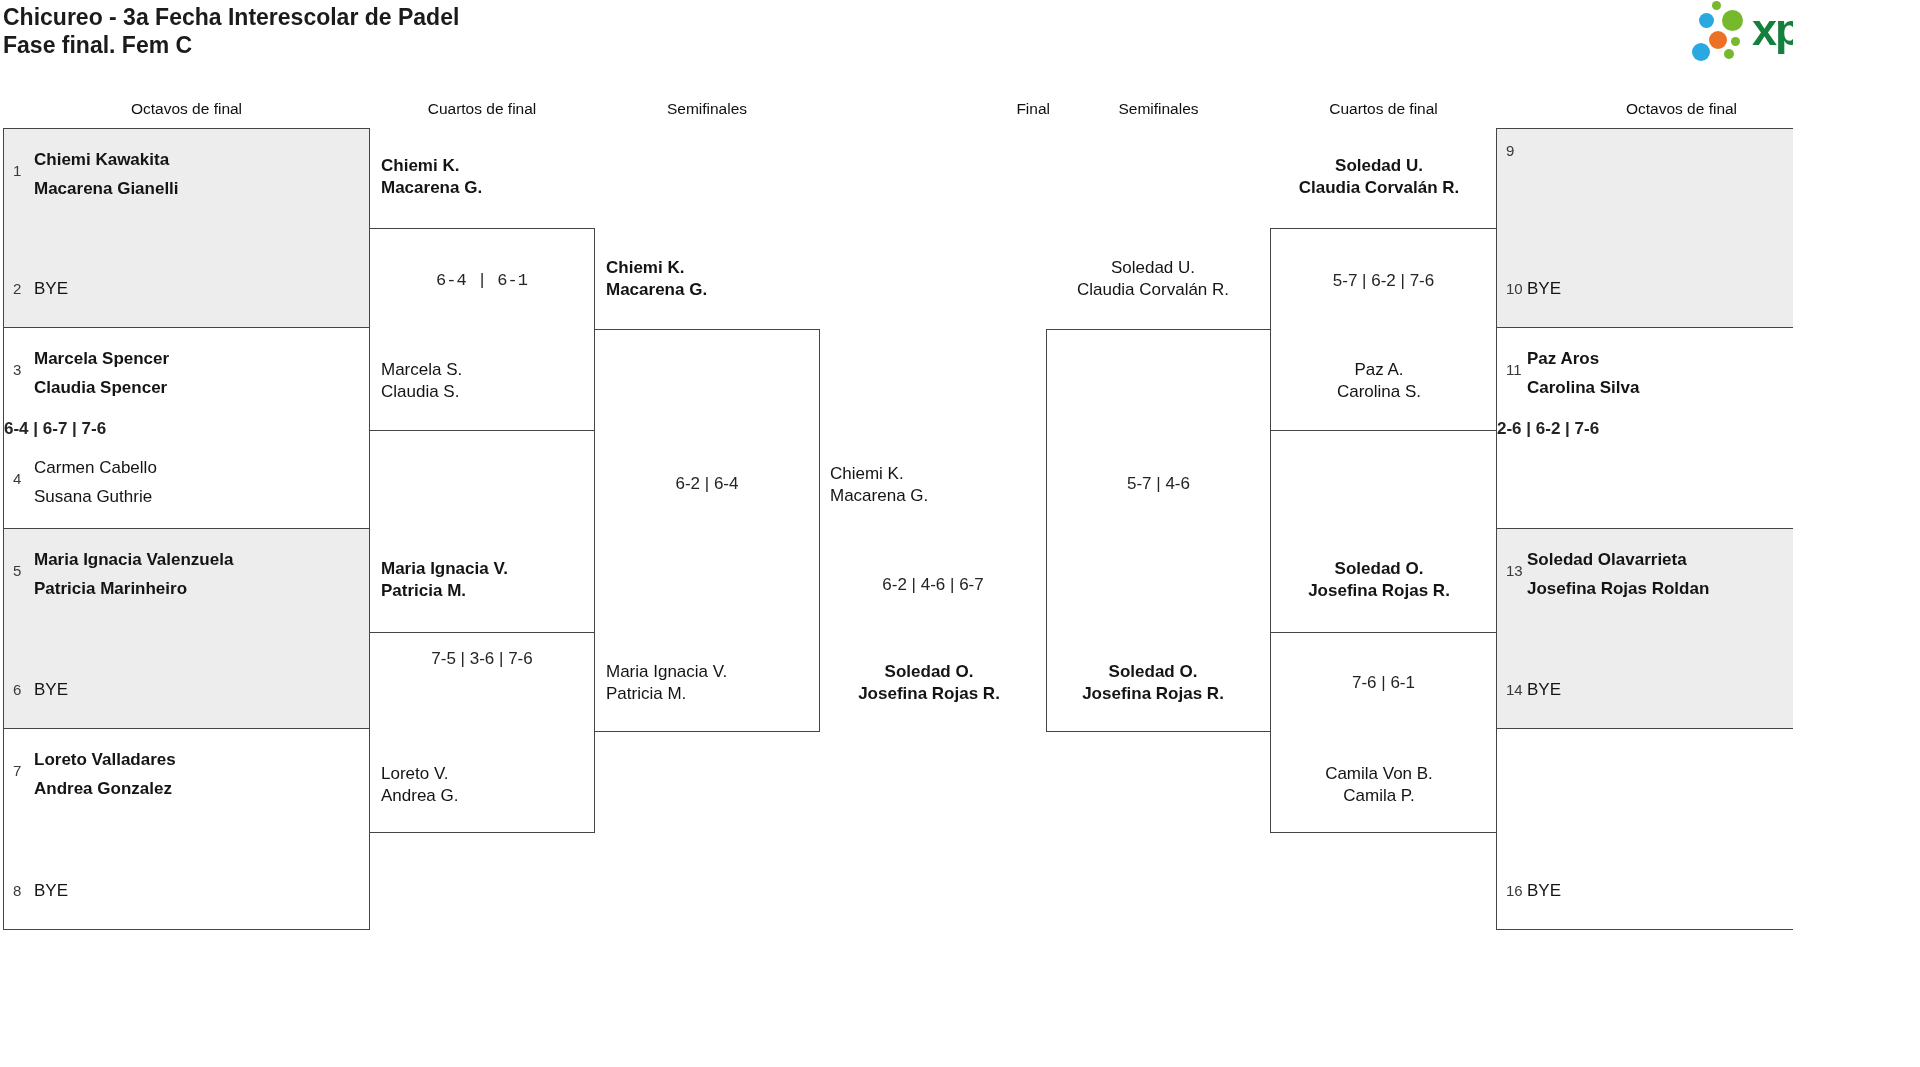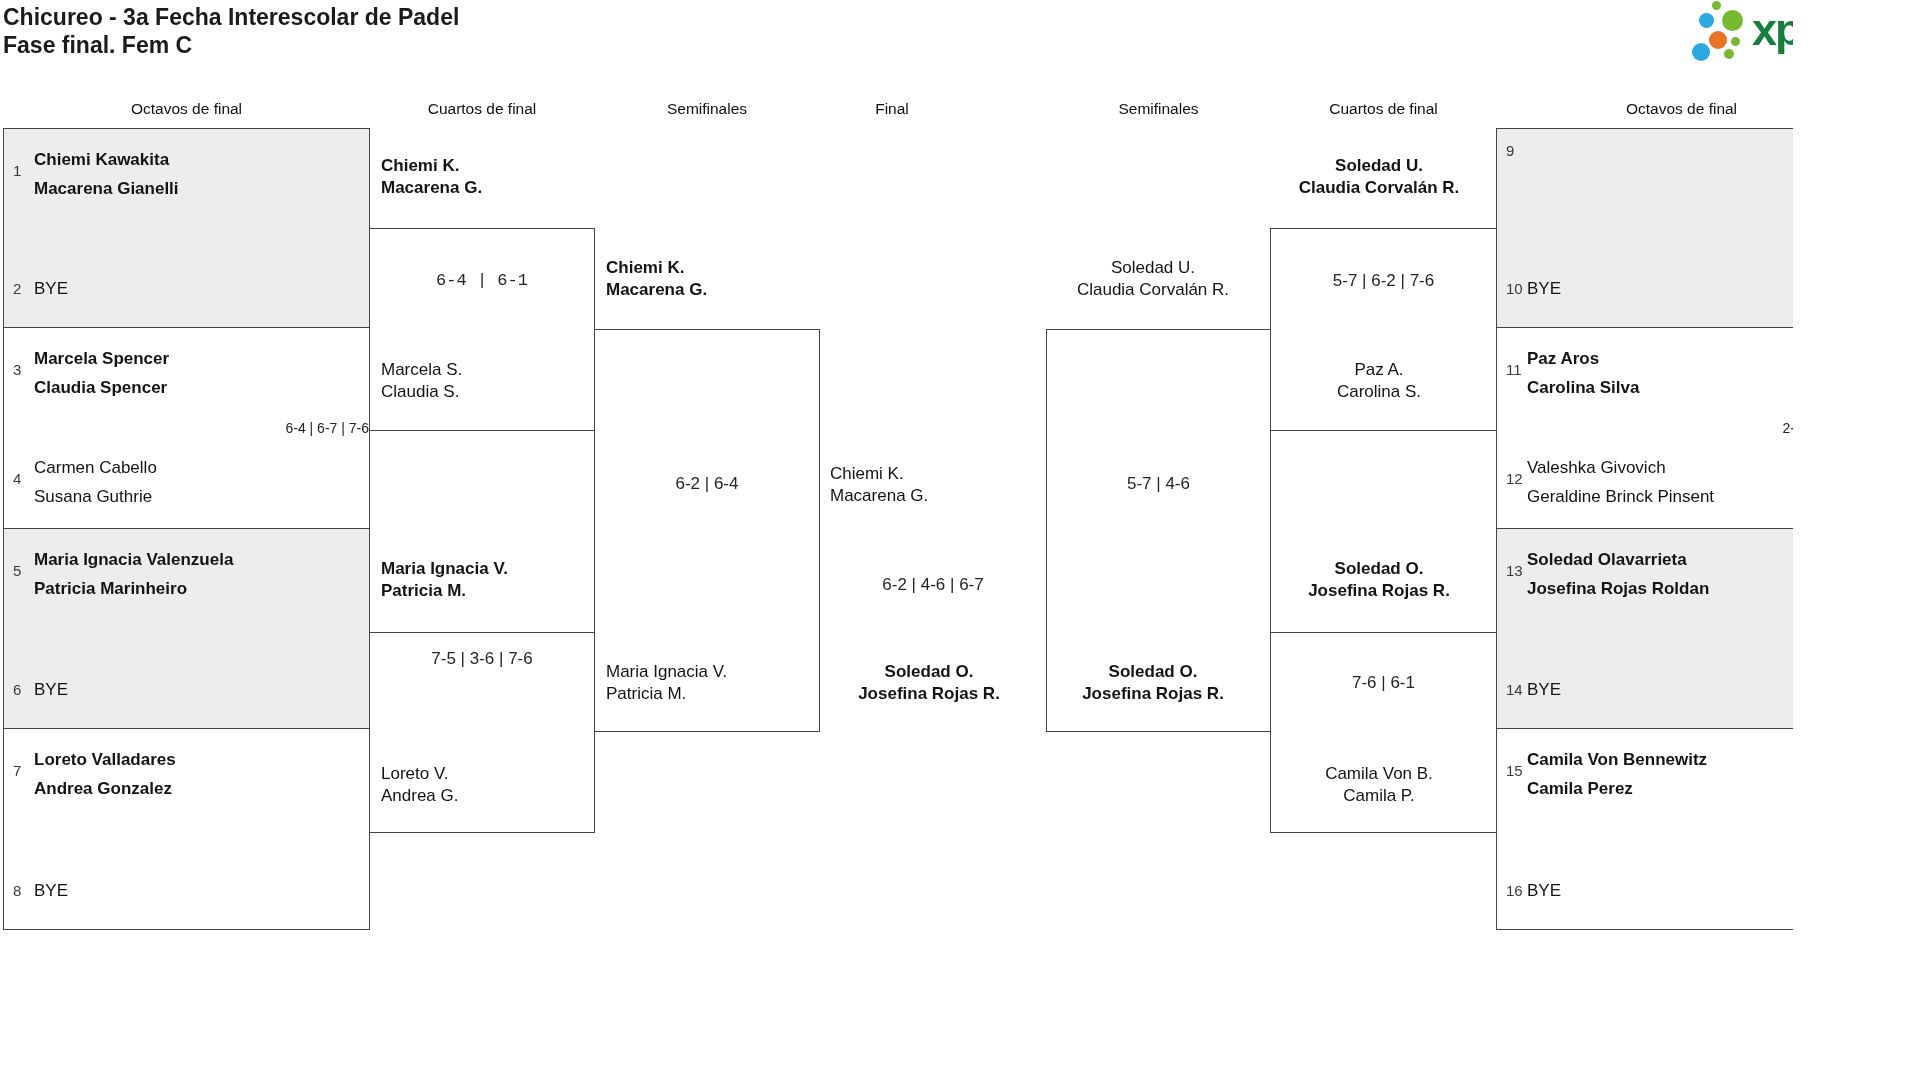--- a/index.html
+++ b/index.html
@@ -19,21 +19,21 @@
   .box{position:absolute;border:1px solid #454545;box-sizing:border-box;background:#ffffff;}
   .box.gray{background:#ededed;}
   
   .slot{position:absolute;left:9px;right:8px;display:flex;align-items:center;}
   .slot.top{top:13px;}
   .slot.bot{bottom:21px;}
   .seed{width:21px;flex:none;font-size:15px;color:#3a3a3a;}
   .team{font-size:17px;line-height:21.5px;color:#141414;}
   .team .ln{display:block;margin-top:7px;}
   .w{font-weight:700;}
-  .mscore{position:absolute;left:0;right:0;top:calc(50% - 10.5px);text-align:right;font-size:14px;color:#242424;line-height:21px;}
+  .mscore{position:absolute;left:0;right:0;top:calc(50% - 10.5px);text-align:left;font-size:17px;color:#242424;line-height:21px;font-weight:bold;}
   
   .lbl{position:absolute;font-size:17px;line-height:21.5px;color:#141414;}
   .lbl .ln{display:block;}
   .lbl.r{text-align:center;}
   .scoreline{position:absolute;text-align:center;font-size:17px;color:#242424;line-height:21px;}
 </style>
 </head>
 <body>
 
 <div id="stage">
@@ -50,21 +50,21 @@
     <span class="dot" style="left:19px;top:31px;width:18px;height:18px;background:#ea7125;"></span>
     <span class="dot" style="left:41px;top:37px;width:9px;height:9px;background:#76b82e;"></span>
     <span class="dot" style="left:2px;top:43px;width:18px;height:18px;background:#29a9e0;"></span>
     <span class="dot" style="left:34px;top:49px;width:10px;height:10px;background:#76b82e;"></span>
   </div>
   <div class="wordmark">xporty</div>
 
   <div class="hdr" style="left:3px;width:367px;">Octavos de final</div>
   <div class="hdr" style="left:369px;width:226px;">Cuartos de final</div>
   <div class="hdr" style="left:594px;width:226px;">Semifinales</div>
-  <div class="hdr" style="left:779px;width:226px;">Final</div>
+  <div class="hdr" style="left:824px;width:226px;text-align:right;">Final</div>
   <div class="hdr" style="left:1046px;width:225px;">Semifinales</div>
   <div class="hdr" style="left:1270px;width:227px;">Cuartos de final</div>
   <div class="hdr" style="left:1496px;width:371px;">Octavos de final</div>
 
   <div class="box gray" style="left:3px;top:128px;width:367px;height:200px;">
     <div class="slot top">
       <span class="seed">1</span>
       <span class="team w">
           <span class="ln">Chiemi Kawakita</span>
           <span class="ln">Macarena Gianelli</span>
@@ -146,54 +146,40 @@
 
   <div class="box" style="left:1496px;top:327px;width:371px;height:202px;">
     <div class="slot top">
       <span class="seed">11</span>
       <span class="team w">
           <span class="ln">Paz Aros</span>
           <span class="ln">Carolina Silva</span>
         </span>
     </div>
     <div class="mscore">2-6 | 6-2 | 7-6</div>
-    <div class="slot bot">
-      <span class="seed">12</span>
-      <span class="team">
-          <span class="ln">Valeshka Givovich</span>
-          <span class="ln">Geraldine Brinck Pinsent</span>
-        </span>
-    </div>
   </div>
 
   <div class="box gray" style="left:1496px;top:528px;width:371px;height:201px;">
     <div class="slot top">
       <span class="seed">13</span>
       <span class="team w">
           <span class="ln">Soledad Olavarrieta</span>
           <span class="ln">Josefina Rojas Roldan</span>
         </span>
     </div>
     <div class="slot bot">
       <span class="seed">14</span>
       <span class="team">
           <span class="ln">BYE</span>
           <span class="ln"></span>
         </span>
     </div>
   </div>
 
   <div class="box" style="left:1496px;top:728px;width:371px;height:202px;">
-    <div class="slot top">
-      <span class="seed">15</span>
-      <span class="team w">
-          <span class="ln">Camila Von Bennewitz</span>
-          <span class="ln">Camila Perez</span>
-        </span>
-    </div>
     <div class="slot bot">
       <span class="seed">16</span>
       <span class="team">
           <span class="ln">BYE</span>
           <span class="ln"></span>
         </span>
     </div>
   </div>
 
   <div class="box" style="left:369px;top:228px;width:226px;height:203px;background:transparent;"></div>

